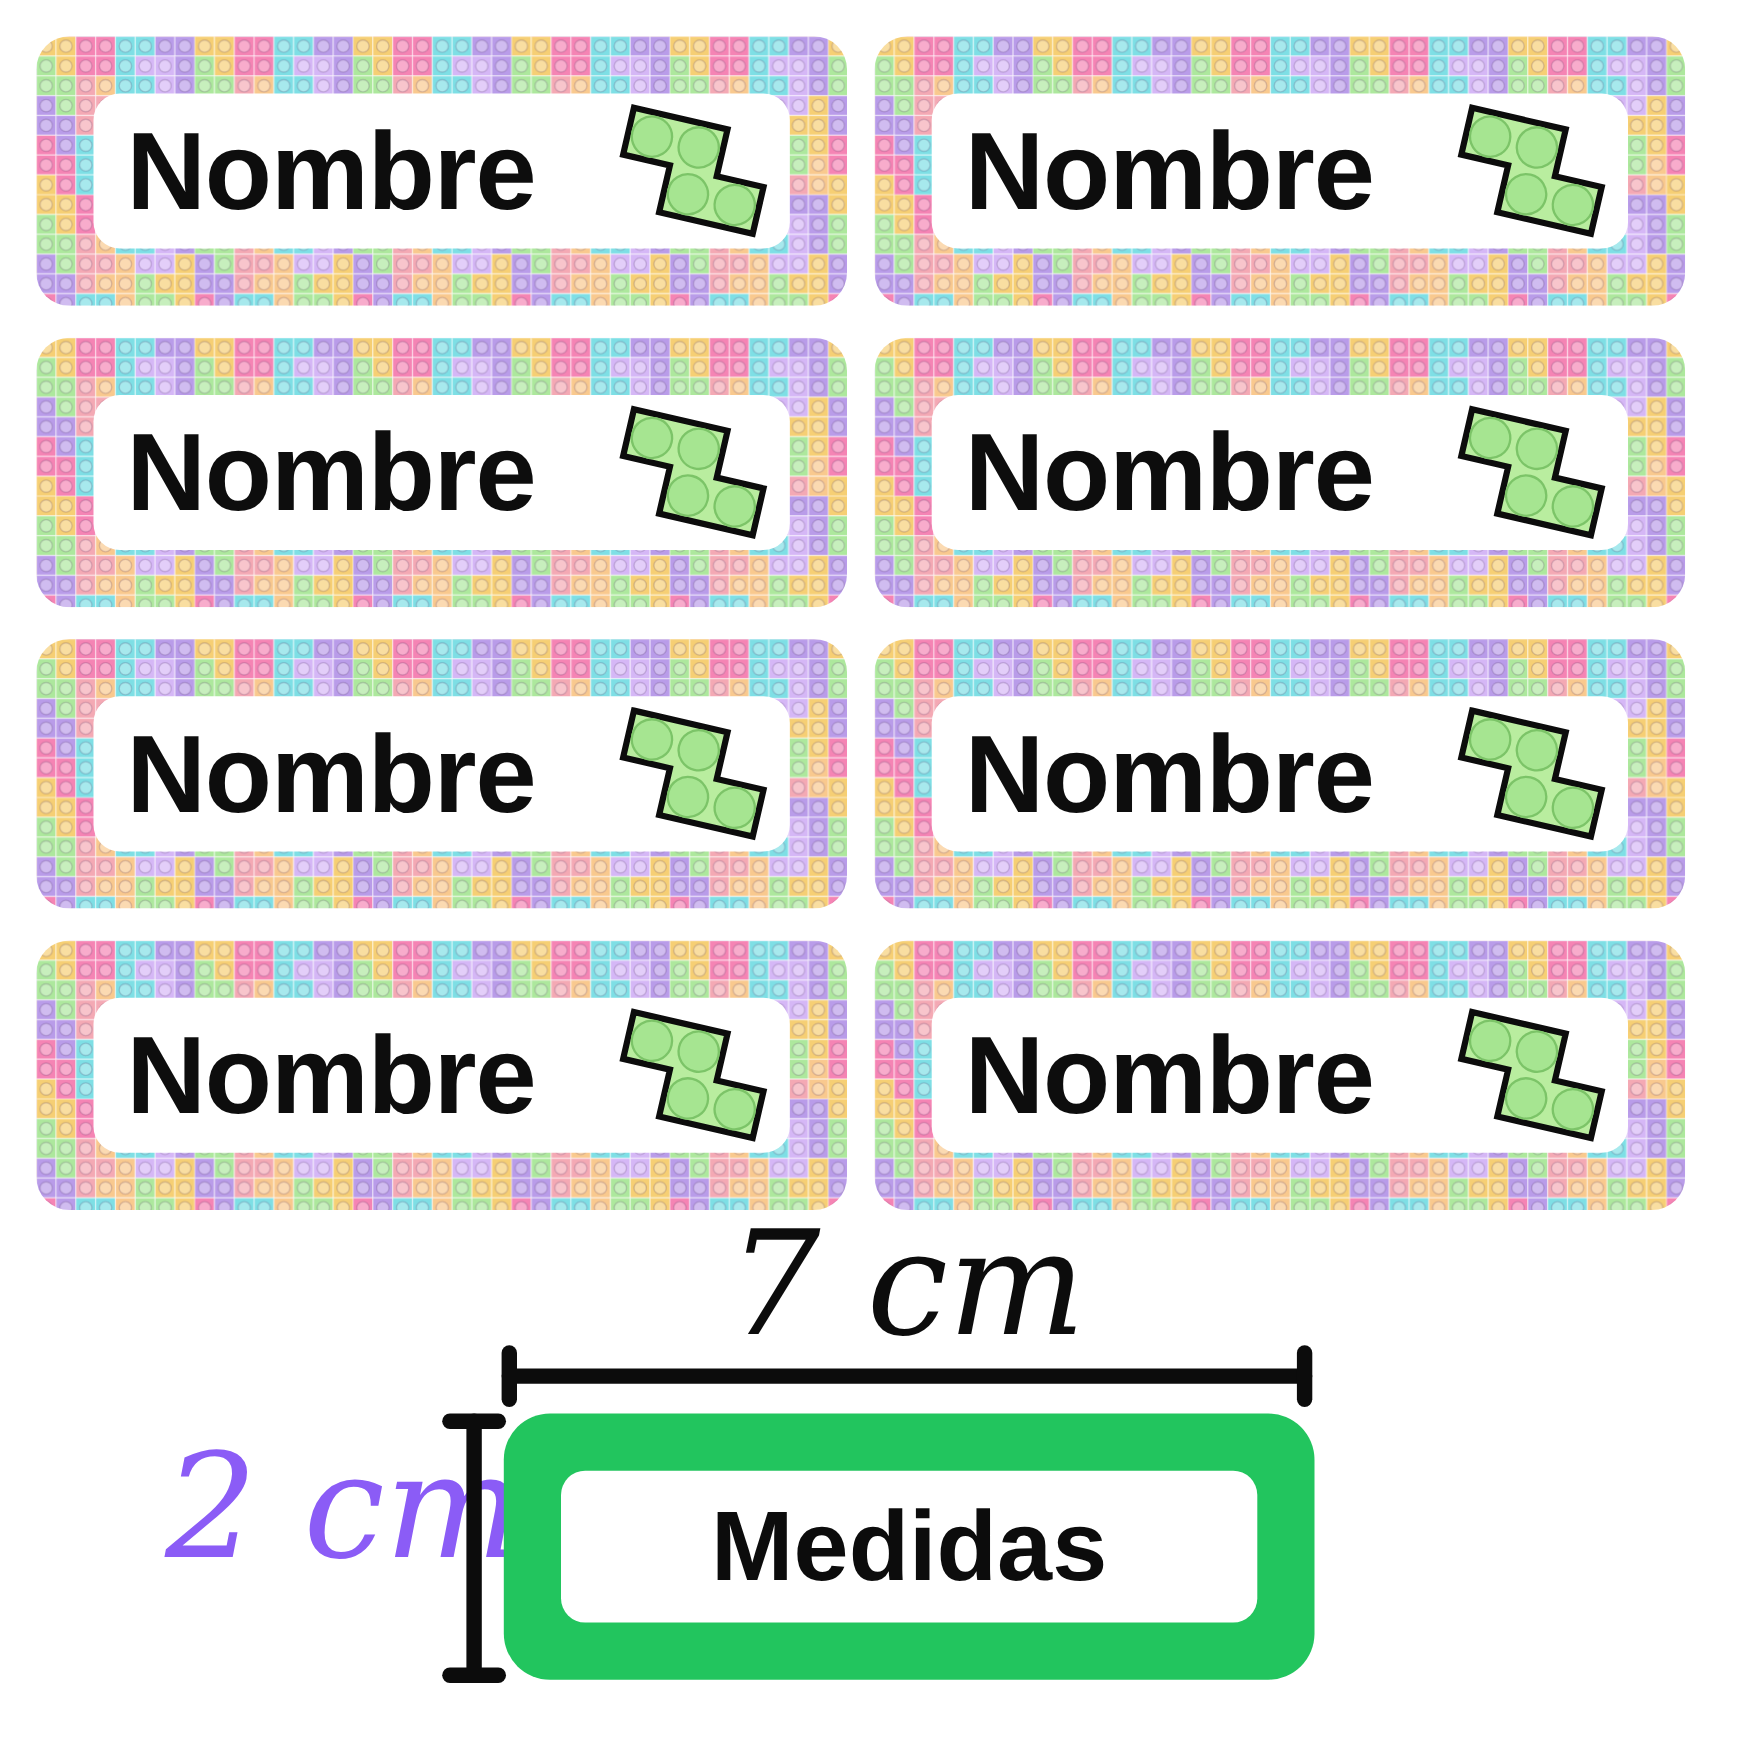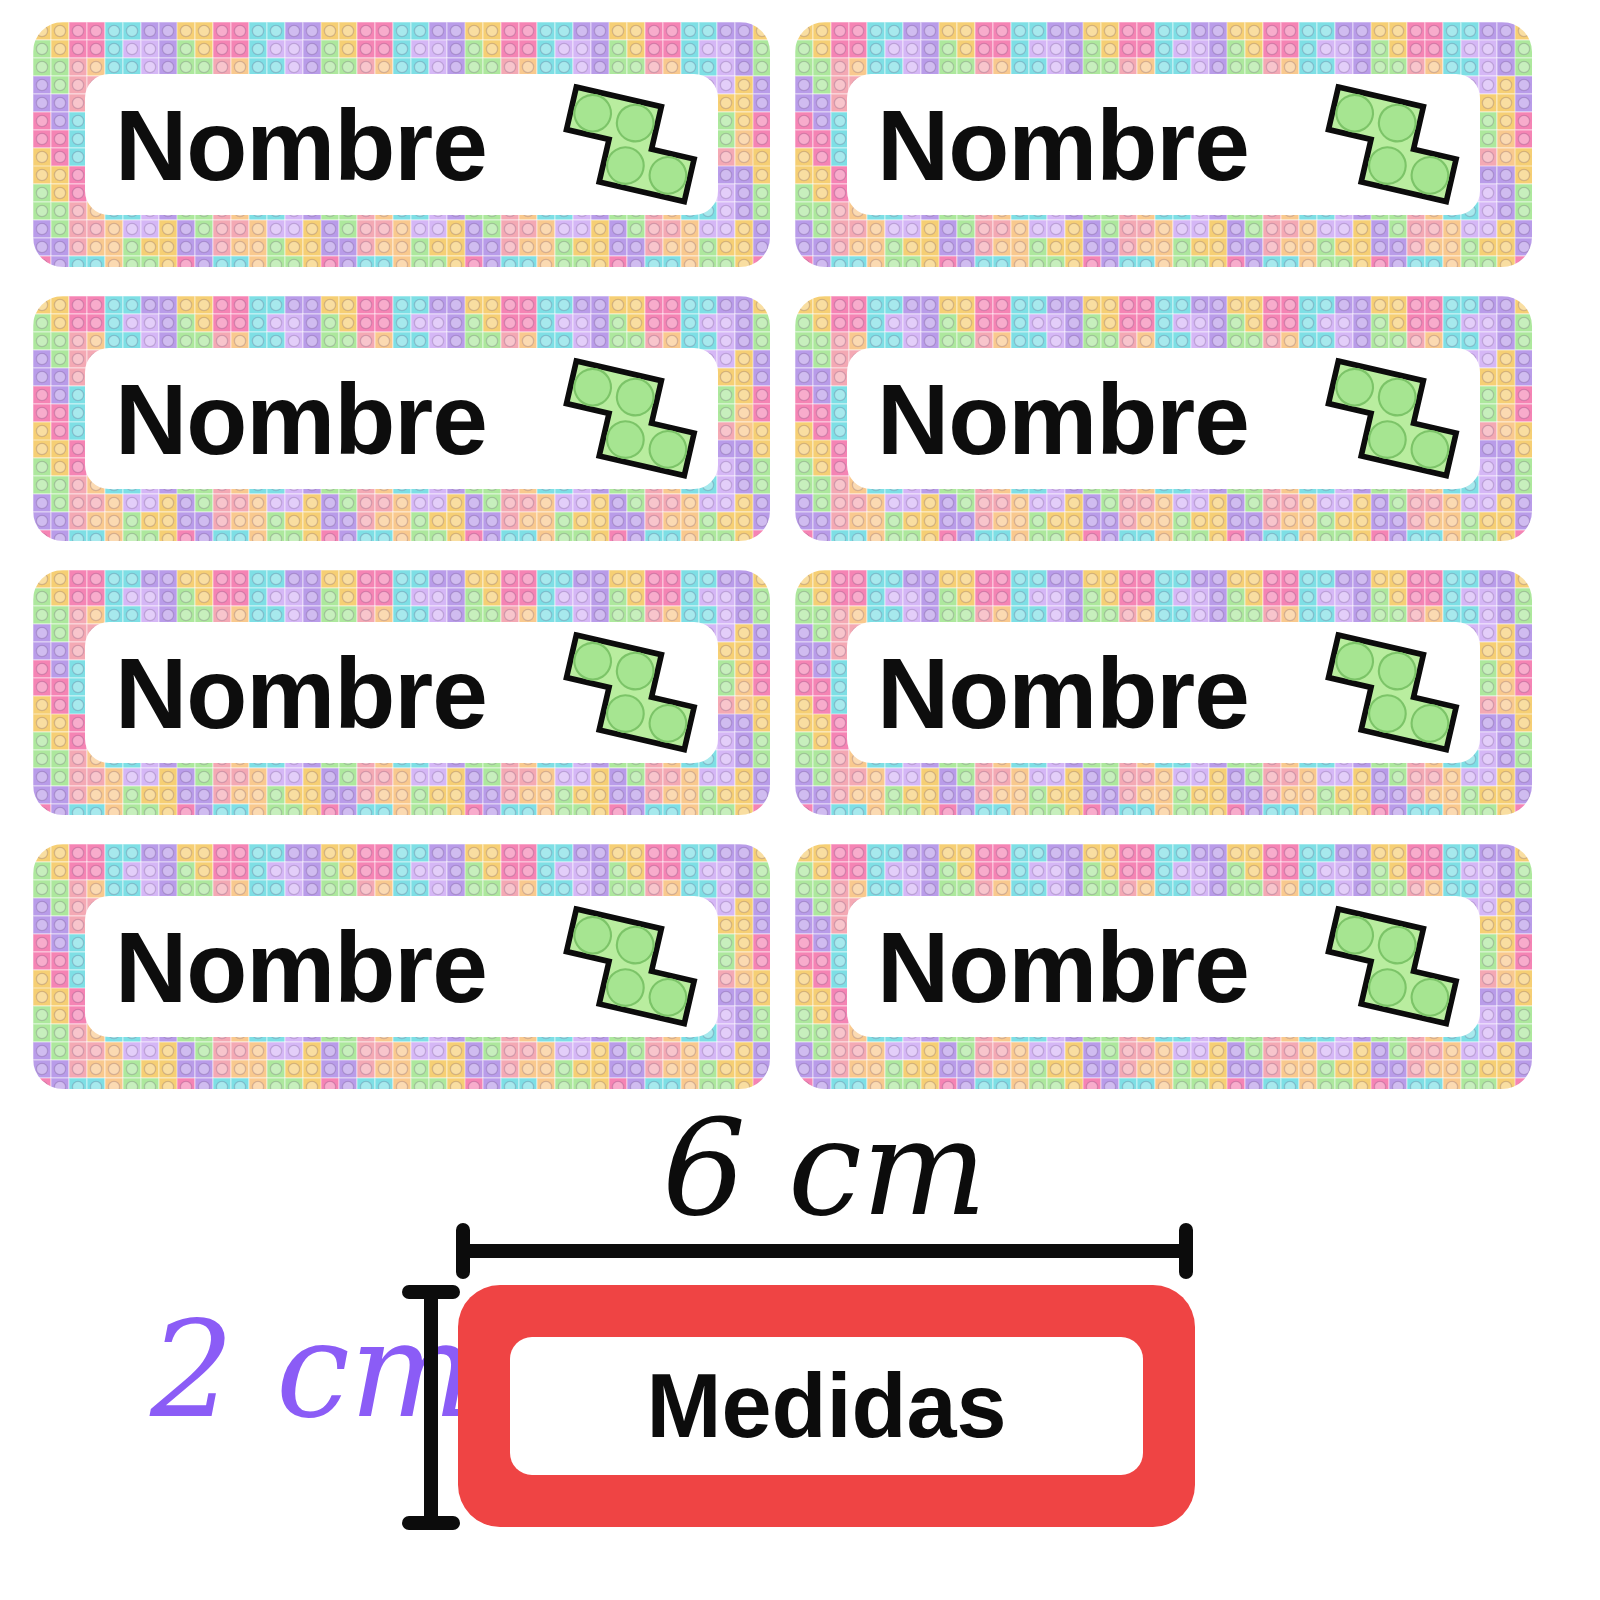--- a/index.html
+++ b/index.html
@@ -1,20 +1,20 @@
 <!DOCTYPE html>
 <html><head>
 <meta charset="utf-8">
 <style>
   html,body{margin:0;padding:0}
   body{width:1600px;height:1600px;background:#ffffff;position:relative;overflow:hidden;
        font-family:"Liberation Sans",sans-serif}
 
   
-  .sheet{position:absolute;left:33px;top:22px;
+  .sheet{position:absolute;left:33px;top:33px;
          display:grid;grid-template-columns:737px 737px;grid-template-rows:repeat(4,245px);
          column-gap:25px;row-gap:29px}
   .card{position:relative;width:737px;height:245px}
   .card .bg{position:absolute;left:0;top:0;width:737px;height:245px}
   .inner{position:absolute;left:52px;top:52px;right:52px;bottom:52px;
          background:#ffffff;border-radius:24px;
          display:flex;align-items:center;justify-content:space-between;
          padding:0 18px 0 30px;box-sizing:border-box}
   .nombre{font-weight:bold;font-size:100px;line-height:1;letter-spacing:-1px;white-space:nowrap}
   .piece{width:138px;height:126px;flex:none}
@@ -284,24 +284,24 @@
       <span class="nombre">Nombre</span>
       <svg class="piece" viewBox="-4 -26 196 178">
           <use href="#piece-def"></use>
         </svg>
     </div>
   </div>
 
 </div>
 
 <div>
-  <div class="dim-label label-w" style="color: rgb(12, 12, 12);">6 cm</div>
+  <div class="dim-label label-w" style="color: rgb(12, 12, 12);">7 cm</div>
   <div class="dim-h" style="--line: #0c0c0c;"></div>
 
   <div class="dim-label label-h" style="color: #8b5cf6;">2 cm</div>
   <div class="dim-v" style="--line: #0c0c0c;"></div>
 
-  <div class="measure-box" style="background: #ef4444;">
+  <div class="measure-box" style="background: #22c55e;">
     <div class="measure-inner">
       <span class="medidas" style="color: rgb(12, 12, 12);">Medidas</span>
     </div>
   </div>
 </div>
 
 </body></html>

